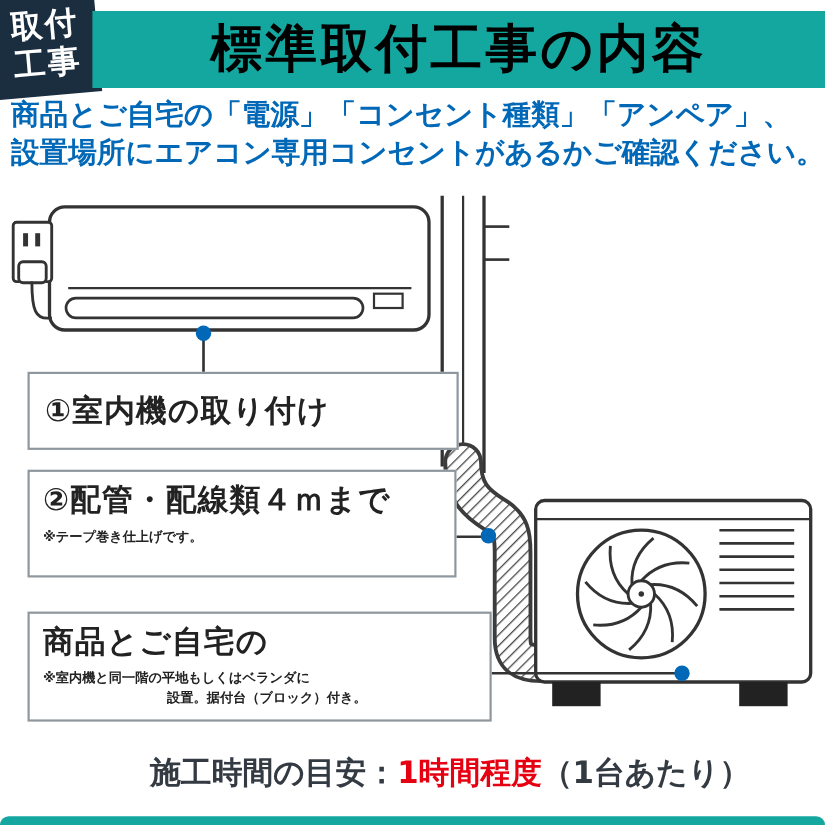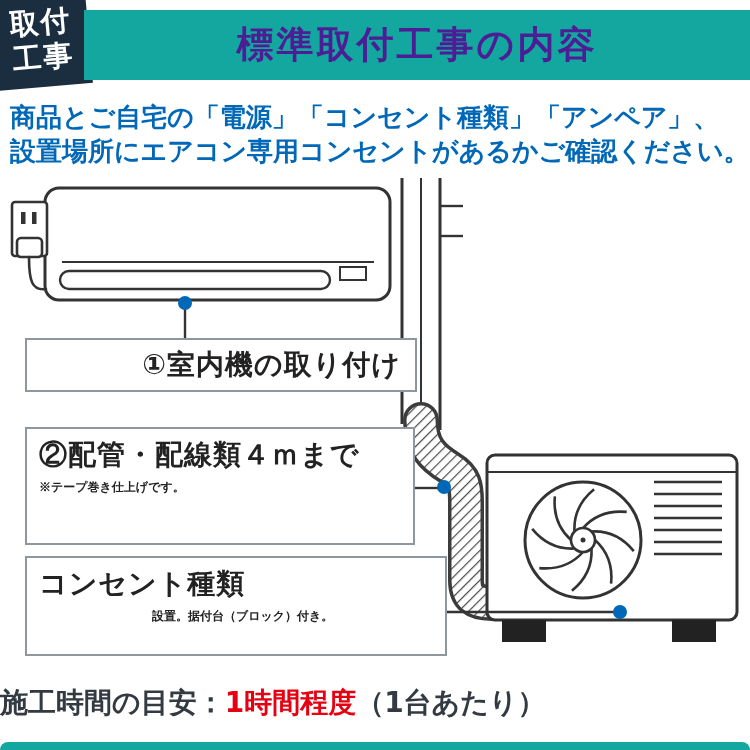--- a/index.html
+++ b/index.html
@@ -7,47 +7,47 @@
     position:relative;width:750px;height:750px;background:#fff;overflow:hidden;
     font-family:"DejaVu Sans","Liberation Sans",sans-serif;
   }
   .diagram{position:absolute;left:0;top:0;width:750px;height:750px;}
   
   .header-bar{
     position:absolute;left:84px;right:0;top:10px;height:70px;
     background:#14a79f;display:flex;align-items:center;justify-content:center;
   }
   .header-bar h1{
-    margin:0;color:#4c1d95;font-size:37px;font-weight:bold;letter-spacing:3px;line-height:70px;white-space:nowrap;
+    margin:0;color:#000000;font-size:47px;font-weight:bold;letter-spacing:3px;line-height:70px;white-space:nowrap;
   }
   .badge{
     position:absolute;left:-5px;top:-7px;width:94px;height:94px;background:#1b2e40;
     transform:rotate(-5deg);display:flex;flex-direction:column;align-items:center;justify-content:center;
     color:#fff;font-weight:bold;font-size:29px;line-height:1.2;letter-spacing:2px;
   }
   
   .intro{
-    position:absolute;left:10px;top:100px;width:738px;
+    position:absolute;left:10px;top:88px;width:738px;
     color:#0068b7;font-weight:bold;font-size:26px;line-height:34px;white-space:nowrap;
   }
   
   .step-box{
     position:absolute;background:#fff;border:2px solid #8e979e;box-sizing:border-box;color:#222;
   }
   .step-label{font-size:28px;font-weight:bold;letter-spacing:1px;white-space:nowrap;}
   .step-note{font-size:12px;font-weight:bold;line-height:1.5;white-space:nowrap;}
-  .step1{left:25px;top:338px;width:392px;height:54px;display:flex;align-items:center;padding:0 14px;justify-content:flex-end;}
-  .step2{left:25px;top:427px;width:390px;height:118px;padding:7px 12px;font-family:Liberation Mono, monospace;}
+  .step1{left:25px;top:338px;width:392px;height:71px;display:flex;align-items:center;padding:0 14px;}
+  .step2{left:25px;top:427px;width:390px;height:98px;padding:7px 12px;}
   .step2 .step-label{margin-bottom:5px;}
   .step3{left:25px;top:556px;width:422px;height:100px;padding:7px 12px;}
   .step3 .step-label{margin-bottom:4px;}
   .indent{padding-left:1.1em;text-align:center;}
   
   .footer{
-    position:absolute;left:0;top:684px;width:682px;text-align:left;
+    position:absolute;left:0;top:684px;width:682px;text-align:right;
     font-size:28px;font-weight:bold;white-space:nowrap;
   }
   .f-dark{color:#333a42;}
   .f-red{color:#e50012;}
   .bottom-strip{
     position:absolute;left:0;right:0;bottom:0;height:8px;background:#14a79f;border-radius:8px 8px 0 0;
   }
 </style>
 </head>
 <body>
@@ -148,21 +148,22 @@
   <div class="step-box step1">
     <div class="step-label">①室内機の取り付け</div>
   </div>
 
   <div class="step-box step2">
     <div class="step-label">②配管・配線類４ｍまで</div>
     <div class="step-note">※テープ巻き仕上げです。</div>
   </div>
 
   <div class="step-box step3">
-    <div class="step-label">コンセント種類</div>
+    <div class="step-label">商品とご自宅の</div>
+    <div class="step-note">※室内機と同一階の平地もしくはベランダに</div>
     <div class="step-note indent">設置。据付台（ブロック）付き。</div>
   </div>
 
   <div class="footer">
     <span class="f-dark">施工時間の目安：</span><span class="f-red">1時間程度</span><span class="f-dark">（1台あたり）</span>
   </div>
 
   <div class="bottom-strip"></div>
 </div>
 

